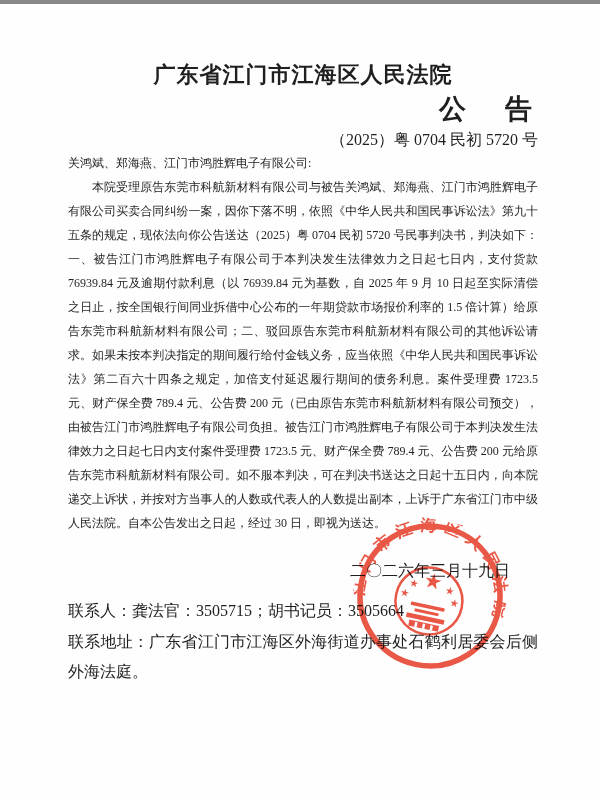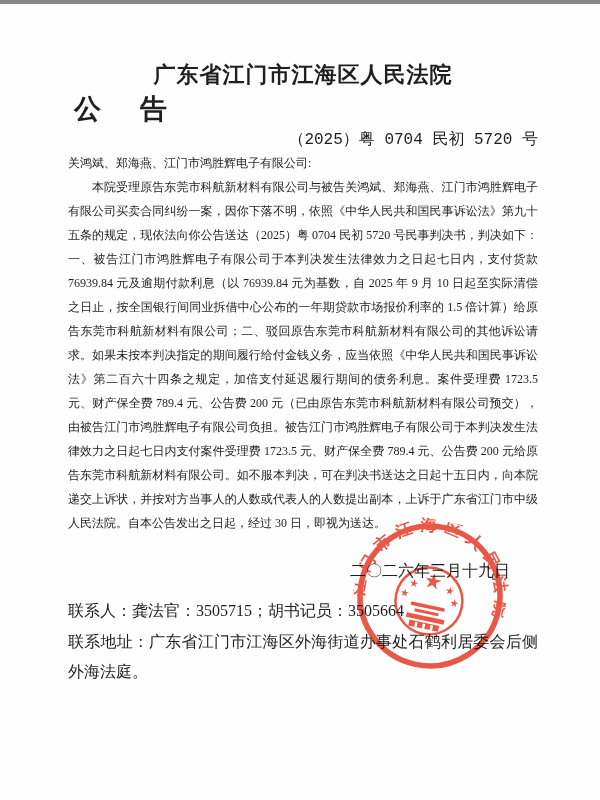--- a/index.html
+++ b/index.html
@@ -18,29 +18,28 @@
     margin:0;
     font-size:22px;line-height:26px;
     font-weight:bold;
     text-align:center;
     letter-spacing:1px;
   }
   .doc-title{
     margin:4px 0 0 0;
     font-size:27px;line-height:34px;
     font-weight:bold;
-    text-align:left;
+    text-align:right;
     letter-spacing:6px;
     text-indent:6px;
   }
   .case-number{
     margin-top:3px;
     font-size:16px;line-height:22px;
     text-align:right;
-    font-family:Liberation Mono, monospace;
   }
   .addressee{
     font-size:12px;line-height:24px;
     text-align:left;
   }
   .body-text{
     margin:0;
     font-size:12px;line-height:24px;
     text-align:justify;
     text-indent:2em;

